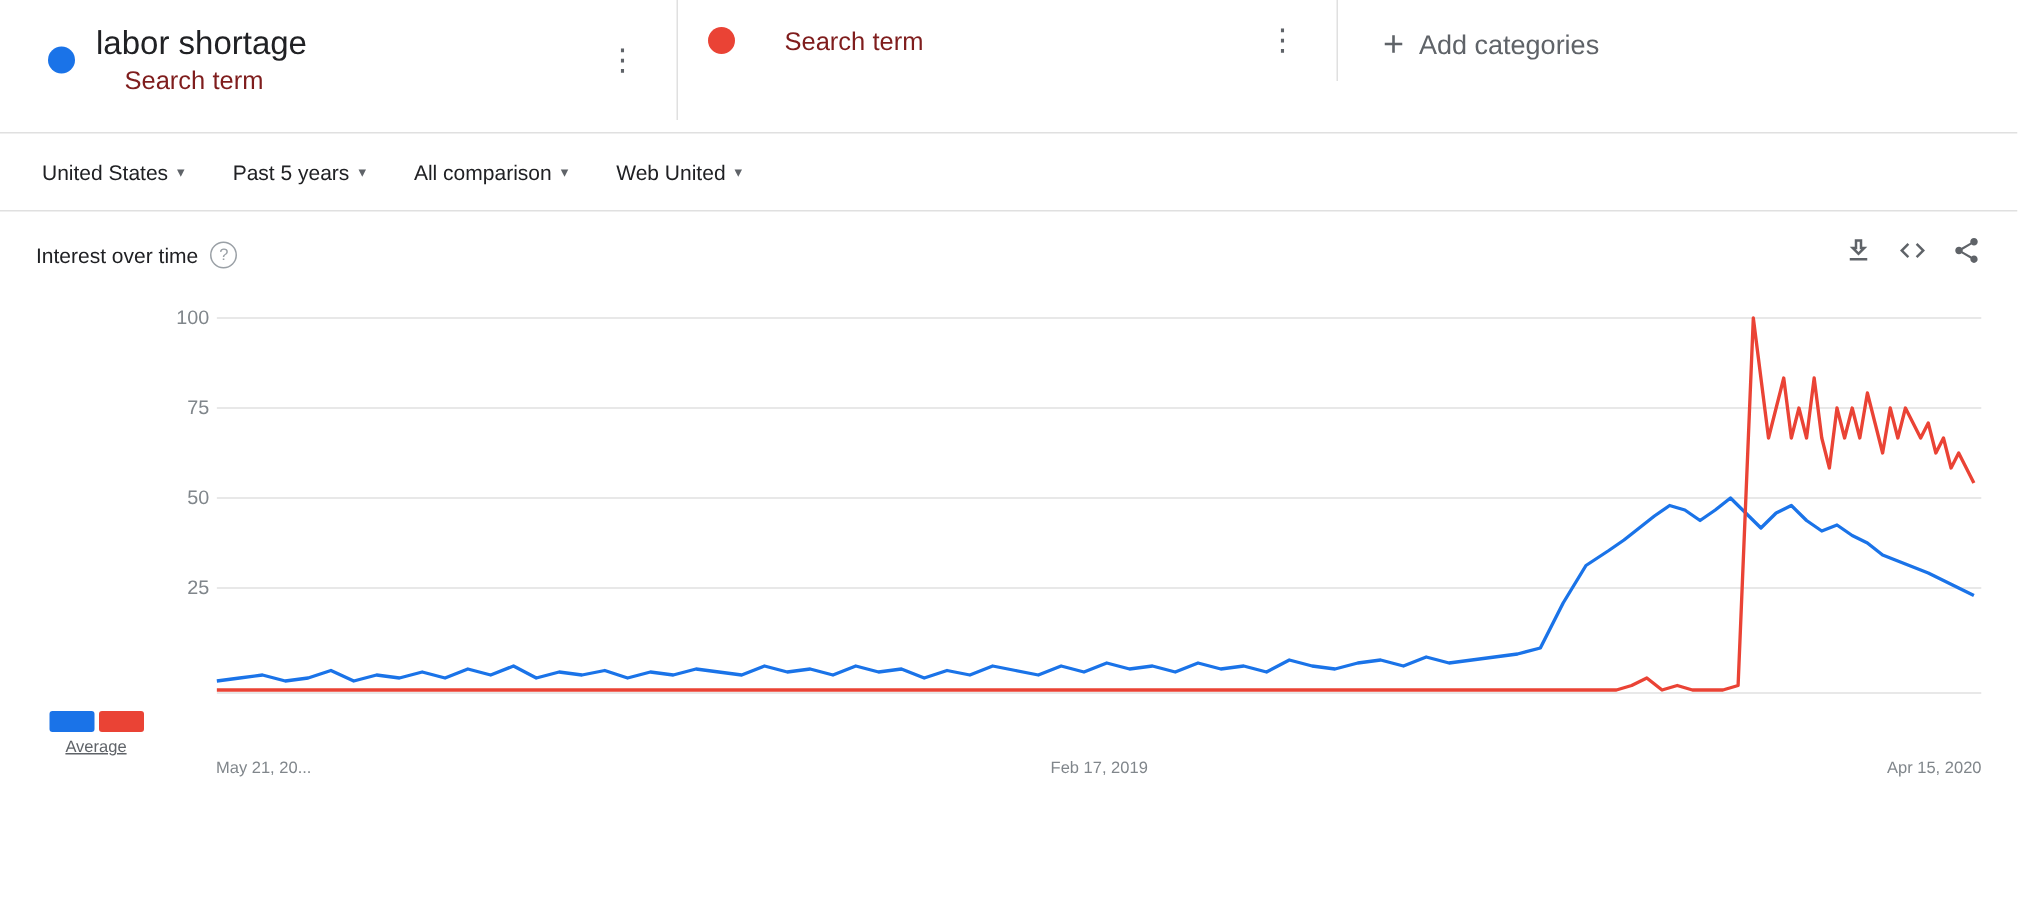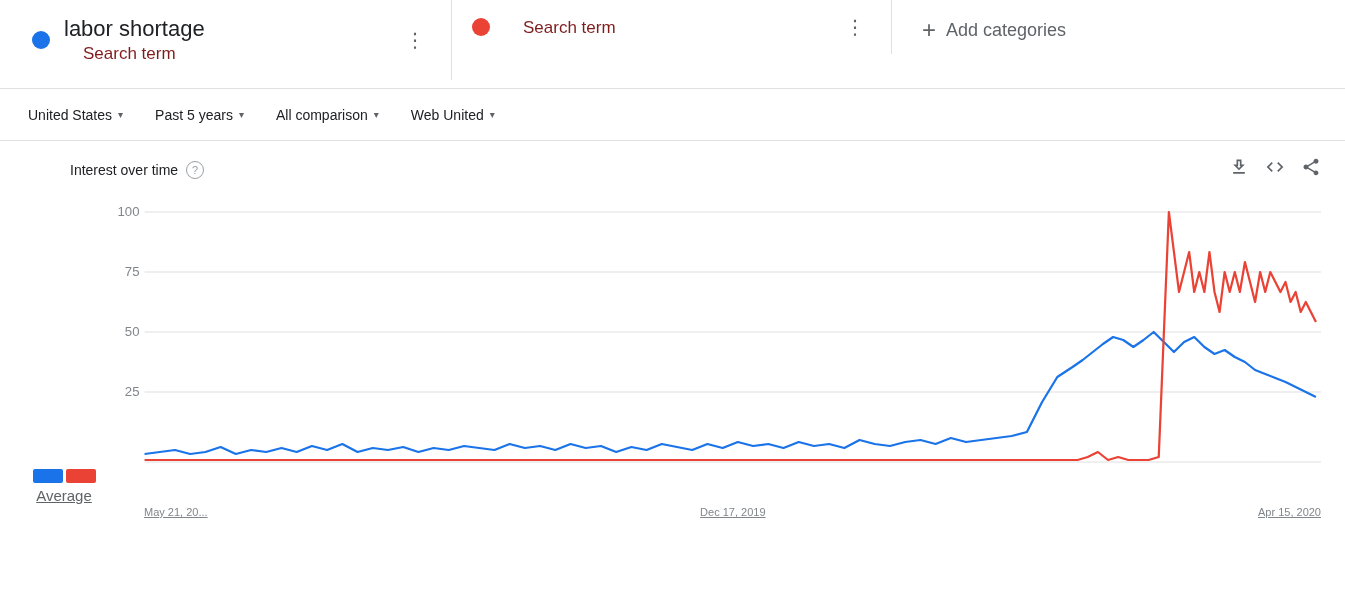--- a/index.html
+++ b/index.html
@@ -89,21 +89,20 @@
 
     
     .chart-section {
       padding: 16px 24px 8px 24px;
     }
     .chart-header {
       display: flex;
       align-items: center;
       justify-content: space-between;
       margin-bottom: 8px;
-      margin-left: 46px;
     }
     .chart-title-group {
       display: flex;
       align-items: center;
       gap: 8px;
     }
     .chart-title {
       font-size: 14px;
       color: #202124;
     }
@@ -148,21 +147,21 @@
     .legend-swatches {
       display: flex;
       gap: 3px;
     }
     .swatch {
       width: 30px;
       height: 14px;
       border-radius: 2px;
     }
     .legend-label {
-      font-size: 15px;
+      font-size: 11px;
       color: #5f6368;
       text-align: center;
       text-decoration: underline;
     }
     .chart-area {
       flex: 1;
       position: relative;
       text-align: center;
     }
     svg.chart-svg {
@@ -293,20 +292,20 @@
             655,268 670,268 685,268 700,268 715,268 730,268 745,268 760,268 775,268 790,268
             805,268 820,268 835,268 850,268 865,268 880,268 895,268 910,268 925,268 940,268
             950,268 960,268 970,265 980,260 990,268 1000,265 1010,268 1020,268 1030,268
             1040,265 1050,20 1060,100 1065,80 1070,60 1075,100 1080,80 1085,100 1090,60
             1095,100 1100,120 1105,80 1110,100 1115,80 1120,100 1125,70 1130,90 1135,110
             1140,80 1145,100 1150,80 1155,90 1160,100 1165,90 1170,110 1175,100 1180,120
             1185,110 1190,120 1195,130
           "></polyline>
       </svg>
 
-      <div class="x-labels" style="padding-left:40px;text-decoration:underline;">
+      <div class="x-labels" style="padding-left:40px;">
         <span>May 21, 20...</span>
-        <span>Dec 17, 2019</span>
+        <span>Feb 17, 2019</span>
         <span>Apr 15, 2020</span>
       </div>
     </div>
   </div>
 </div>
 
 </body></html>

